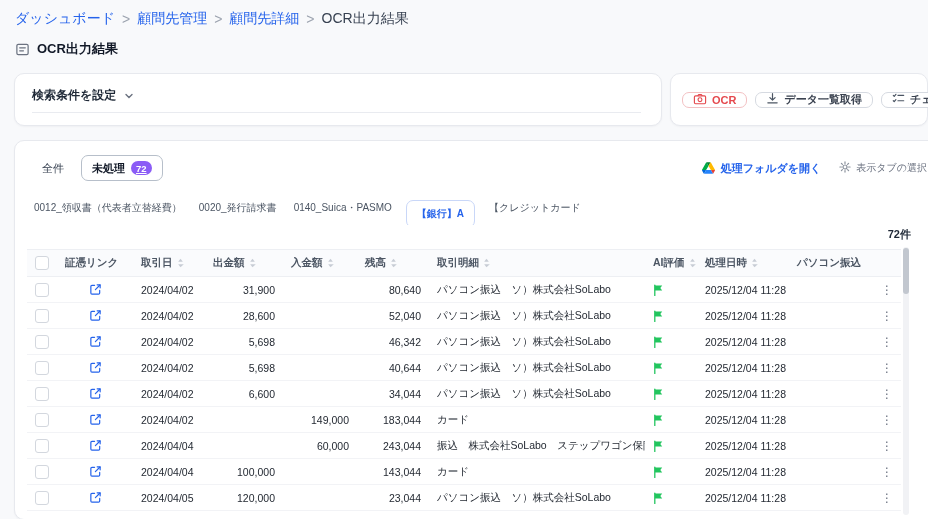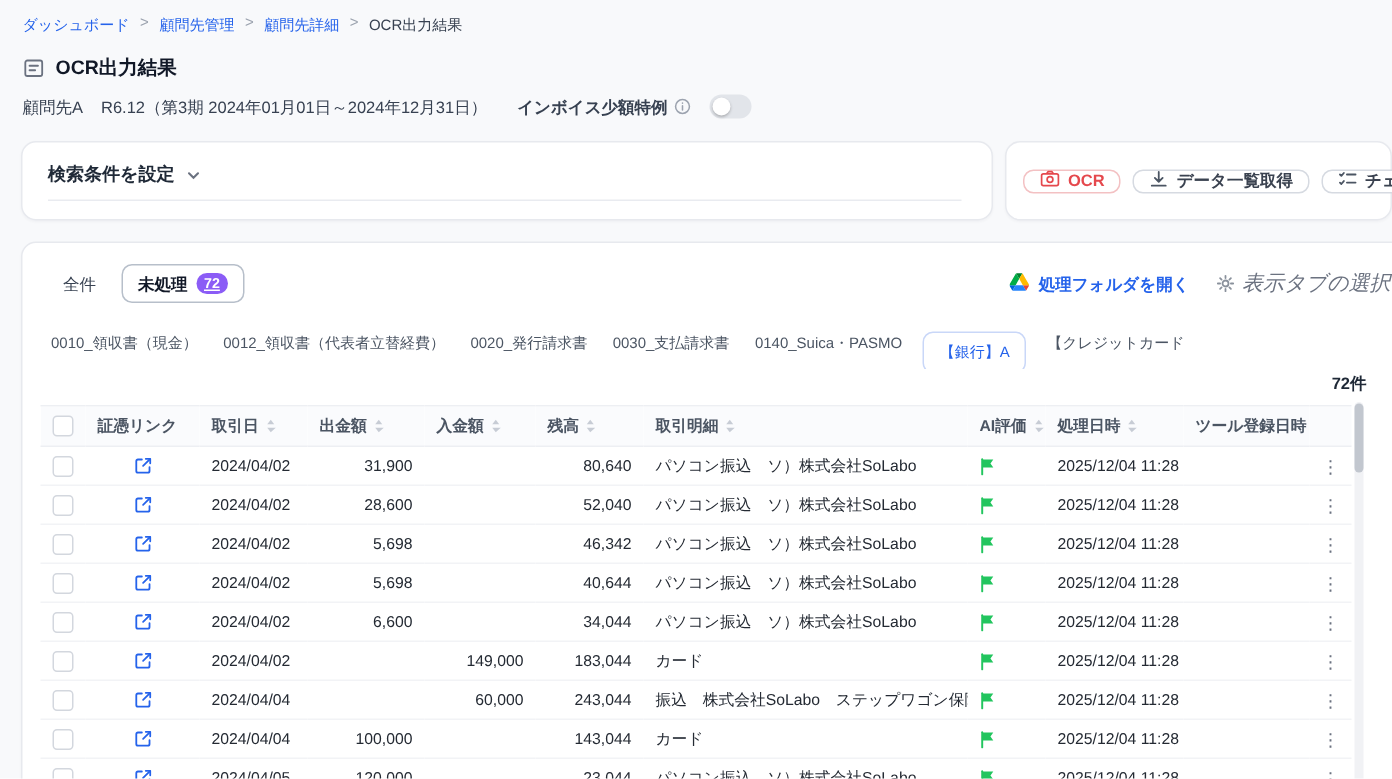--- a/index.html
+++ b/index.html
@@ -6,21 +6,21 @@
   html,body { width:928px; height:519px; }
   body {
     overflow:hidden;
     background:#f8f9fb;
     font-family:"Liberation Sans","DejaVu Sans",sans-serif;
     color:#1f2937;
   }
   .page { position:relative; width:928px; height:519px; }
 
   
-  .breadcrumb { display:flex; gap:7px; padding:10px 0 0 15px; font-size:10px; }
+  .breadcrumb { display:flex; align-items:center; gap:7px; padding:10px 0 0 15px; font-size:14px; }
   .bc-item.is-link { color:#2563eb; cursor:pointer; }
   .bc-item.current { color:#374151; }
   .bc-sep { color:#9ca3af; }
 
   
   .title-row { display:flex; align-items:center; gap:7px; margin:12px 0 0 15px; }
   .title-icon { display:inline-flex; }
   .page-title { font-size:13px; font-weight:bold; color:#111827; }
   .info-row { display:flex; align-items:center; gap:12px; margin:9px 0 0 15px; font-size:11px; color:#374151; }
   .invoice-label { font-weight:bold; margin-left:8px; }
@@ -41,25 +41,25 @@
   
   .main-card { position:relative; margin:14px 0 0 14px; width:932px; height:380px; padding-top:13px; }
   .toolbar-row { display:flex; align-items:center; justify-content:space-between; padding:0 18px 0 16px; height:28px; }
   .status-tabs { display:flex; align-items:center; gap:6px; }
   .status-tab { display:inline-flex; align-items:center; gap:6px; height:26px; padding:0 10px; border:1px solid transparent; border-radius:7px; background:transparent; font-size:11px; color:#374151; cursor:pointer; font-family:inherit;justify-content:flex-end; }
   .status-tab.boxed { background:#fff; border-color:#e4e7ec; }
   .status-tab.active { border-color:#b7bfca; font-weight:bold; color:#111827; }
   .badge { display:inline-flex; align-items:center; justify-content:center; min-width:17px; height:14px; padding:0 5px; border-radius:8px; font-size:9.5px; font-weight:bold; color:#fff; }
   .toolbar-links { display:flex; align-items:center; gap:18px; }
   .link-blue { display:inline-flex; align-items:flex-end; gap:6px; font-size:11px; font-weight:bold; color:#2563eb; cursor:pointer; white-space:nowrap; }
-  .link-gray { display:inline-flex; align-items:flex-end; gap:5px; font-size:14px; color:#6b7280; cursor:pointer; white-space:nowrap;font-style:italic; }
+  .link-gray { display:inline-flex; align-items:center; gap:5px; font-size:10px; color:#6b7280; cursor:pointer; white-space:nowrap; }
 
   .doc-tabs { display:flex; align-items:center; gap:11px; margin-top:9px; padding:0 16px; height:34px; white-space:nowrap; overflow:hidden; }
   .doc-tab { border:1px solid transparent; background:none; font-size:10px; color:#4b5563; cursor:pointer; font-family:inherit; padding:6px 2px; flex:none; }
-  .doc-tab.active { color:#2563eb; font-weight:normal; border:1px solid #c9d7f8; border-radius:7px; padding:6px 10px; background:#fff;margin-top:11px; }
+  .doc-tab.active { color:#2563eb; font-weight:bold; border:1px solid #c9d7f8; border-radius:7px; padding:6px 10px; background:#fff;margin-top:11px; }
 
   .count-row { text-align:right; padding-right:34px; font-size:11px; font-weight:bold; color:#1f2937; margin-top:2px; height:18px; }
 
   
   table { border-collapse:collapse; table-layout:fixed; width:874px; margin-left:12px; margin-top:4px; }
   thead th { background:#fafbfd; border-top:1px solid #edeff3; border-bottom:1px solid #edeff3; font-size:10.5px; font-weight:bold; color:#4b5563; text-align:left; height:27px; padding:0 4px 0 8px; white-space:nowrap; overflow:hidden; }
   .th-inner { display:inline-flex; align-items:center; gap:4px; }
   .sort-icon { display:inline-flex; cursor:pointer; }
   tbody td { font-size:10.5px; color:#242a33; height:26px; padding:0 8px; border-bottom:1px solid #f2f3f6; white-space:nowrap; overflow:hidden; }
   td.num { text-align:right; }
@@ -90,34 +90,20 @@
   <div class="title-row">
     <span class="title-icon">
       <svg width="15" height="15" viewBox="0 0 16 16" fill="none" stroke="#6b7280" stroke-width="1.3" stroke-linecap="round">
         <rect x="2" y="2.5" width="12" height="11" rx="1.5"></rect>
         <path d="M5 6.2h6M5 9.4h4"></path>
       </svg>
     </span>
     <h1 class="page-title">OCR出力結果</h1>
   </div>
 
-  <div class="info-row">
-    <span>顧問先A</span>
-    <span>R6.12（第3期 2024年01月01日～2024年12月31日）</span>
-    <span class="invoice-label">インボイス少額特例</span>
-    <span class="info-icon">
-      <svg width="12" height="12" viewBox="0 0 14 14" fill="none" stroke="#9ca3af" stroke-width="1.2" stroke-linecap="round">
-        <circle cx="7" cy="7" r="5.4"></circle>
-          <path d="M7 6.4v3.3M7 4.2v.2"></path>
-      </svg>
-    </span>
-    <span class="toggle">
-      <span class="knob"></span>
-    </span>
-  </div>
 
   <div class="cards-row">
     <section class="card search-card">
       <div class="search-header">
         <span>検索条件を設定</span>
         <span>
           <svg width="10" height="10" viewBox="0 0 10 10" fill="none" stroke="#6b7280" stroke-width="1.4" stroke-linecap="round">
               <path d="M2 3.5l3 3 3-3"></path>
             </svg>
         </span>
@@ -190,24 +176,22 @@
               <circle cx="6" cy="6" r="2"></circle>
               <path d="M6 .9v1.5M6 9.6v1.5M.9 6h1.5M9.6 6h1.5M2.4 2.4l1 1M8.6 8.6l1 1M9.6 2.4l-1 1M3.4 8.6l-1 1"></path>
             </svg>
           </span>
           <span>表示タブの選択</span>
         </span>
       </div>
     </div>
 
     <div class="doc-tabs">
-        <button class="doc-tab">0010_領収書（現金）</button>
         <button class="doc-tab">0012_領収書（代表者立替経費）</button>
         <button class="doc-tab">0020_発行請求書</button>
-        <button class="doc-tab">0030_支払請求書</button>
         <button class="doc-tab">0140_Suica・PASMO</button>
         <button class="doc-tab active">【銀行】A</button>
         <button class="doc-tab">【クレジットカード</button>
       </div>
 
     <div class="count-row">72件</div>
 
     <table>
       <colgroup>
         <col style="width:30px">
@@ -287,21 +271,21 @@
             <th class="col-processed_at"><span class="th-inner">
                 <span>処理日時</span>
                 <span class="sort-icon">
                   <svg width="7" height="10" viewBox="0 0 8 12" fill="#c7ccd5">
                     <path d="M4 1 6.8 4.6H1.2z"></path>
                     <path d="M4 11 1.2 7.4h6.8z"></path>
                   </svg>
                 </span>
               </span></th>
             <th class="col-tool_registered_at"><span class="th-inner">
-                <span>ツール登録日時</span>
+                <span>パソコン振込</span>
               </span></th>
             <th class="c"></th>
           </tr>
       </thead>
       <tbody>
           <tr>
             <td class="c"><span class="checkbox"></span></td>
             <td class="c"><span class="cell-icon">
                 <svg width="13" height="13" viewBox="0 0 14 14" fill="none" stroke="#2563eb" stroke-width="1.3" stroke-linecap="round" stroke-linejoin="round">
                   <path d="M6 2.5H3.2C2.5 2.5 2 3 2 3.7v7.1C2 11.5 2.5 12 3.2 12h7.1c.7 0 1.2-.5 1.2-1.2V8"></path>

